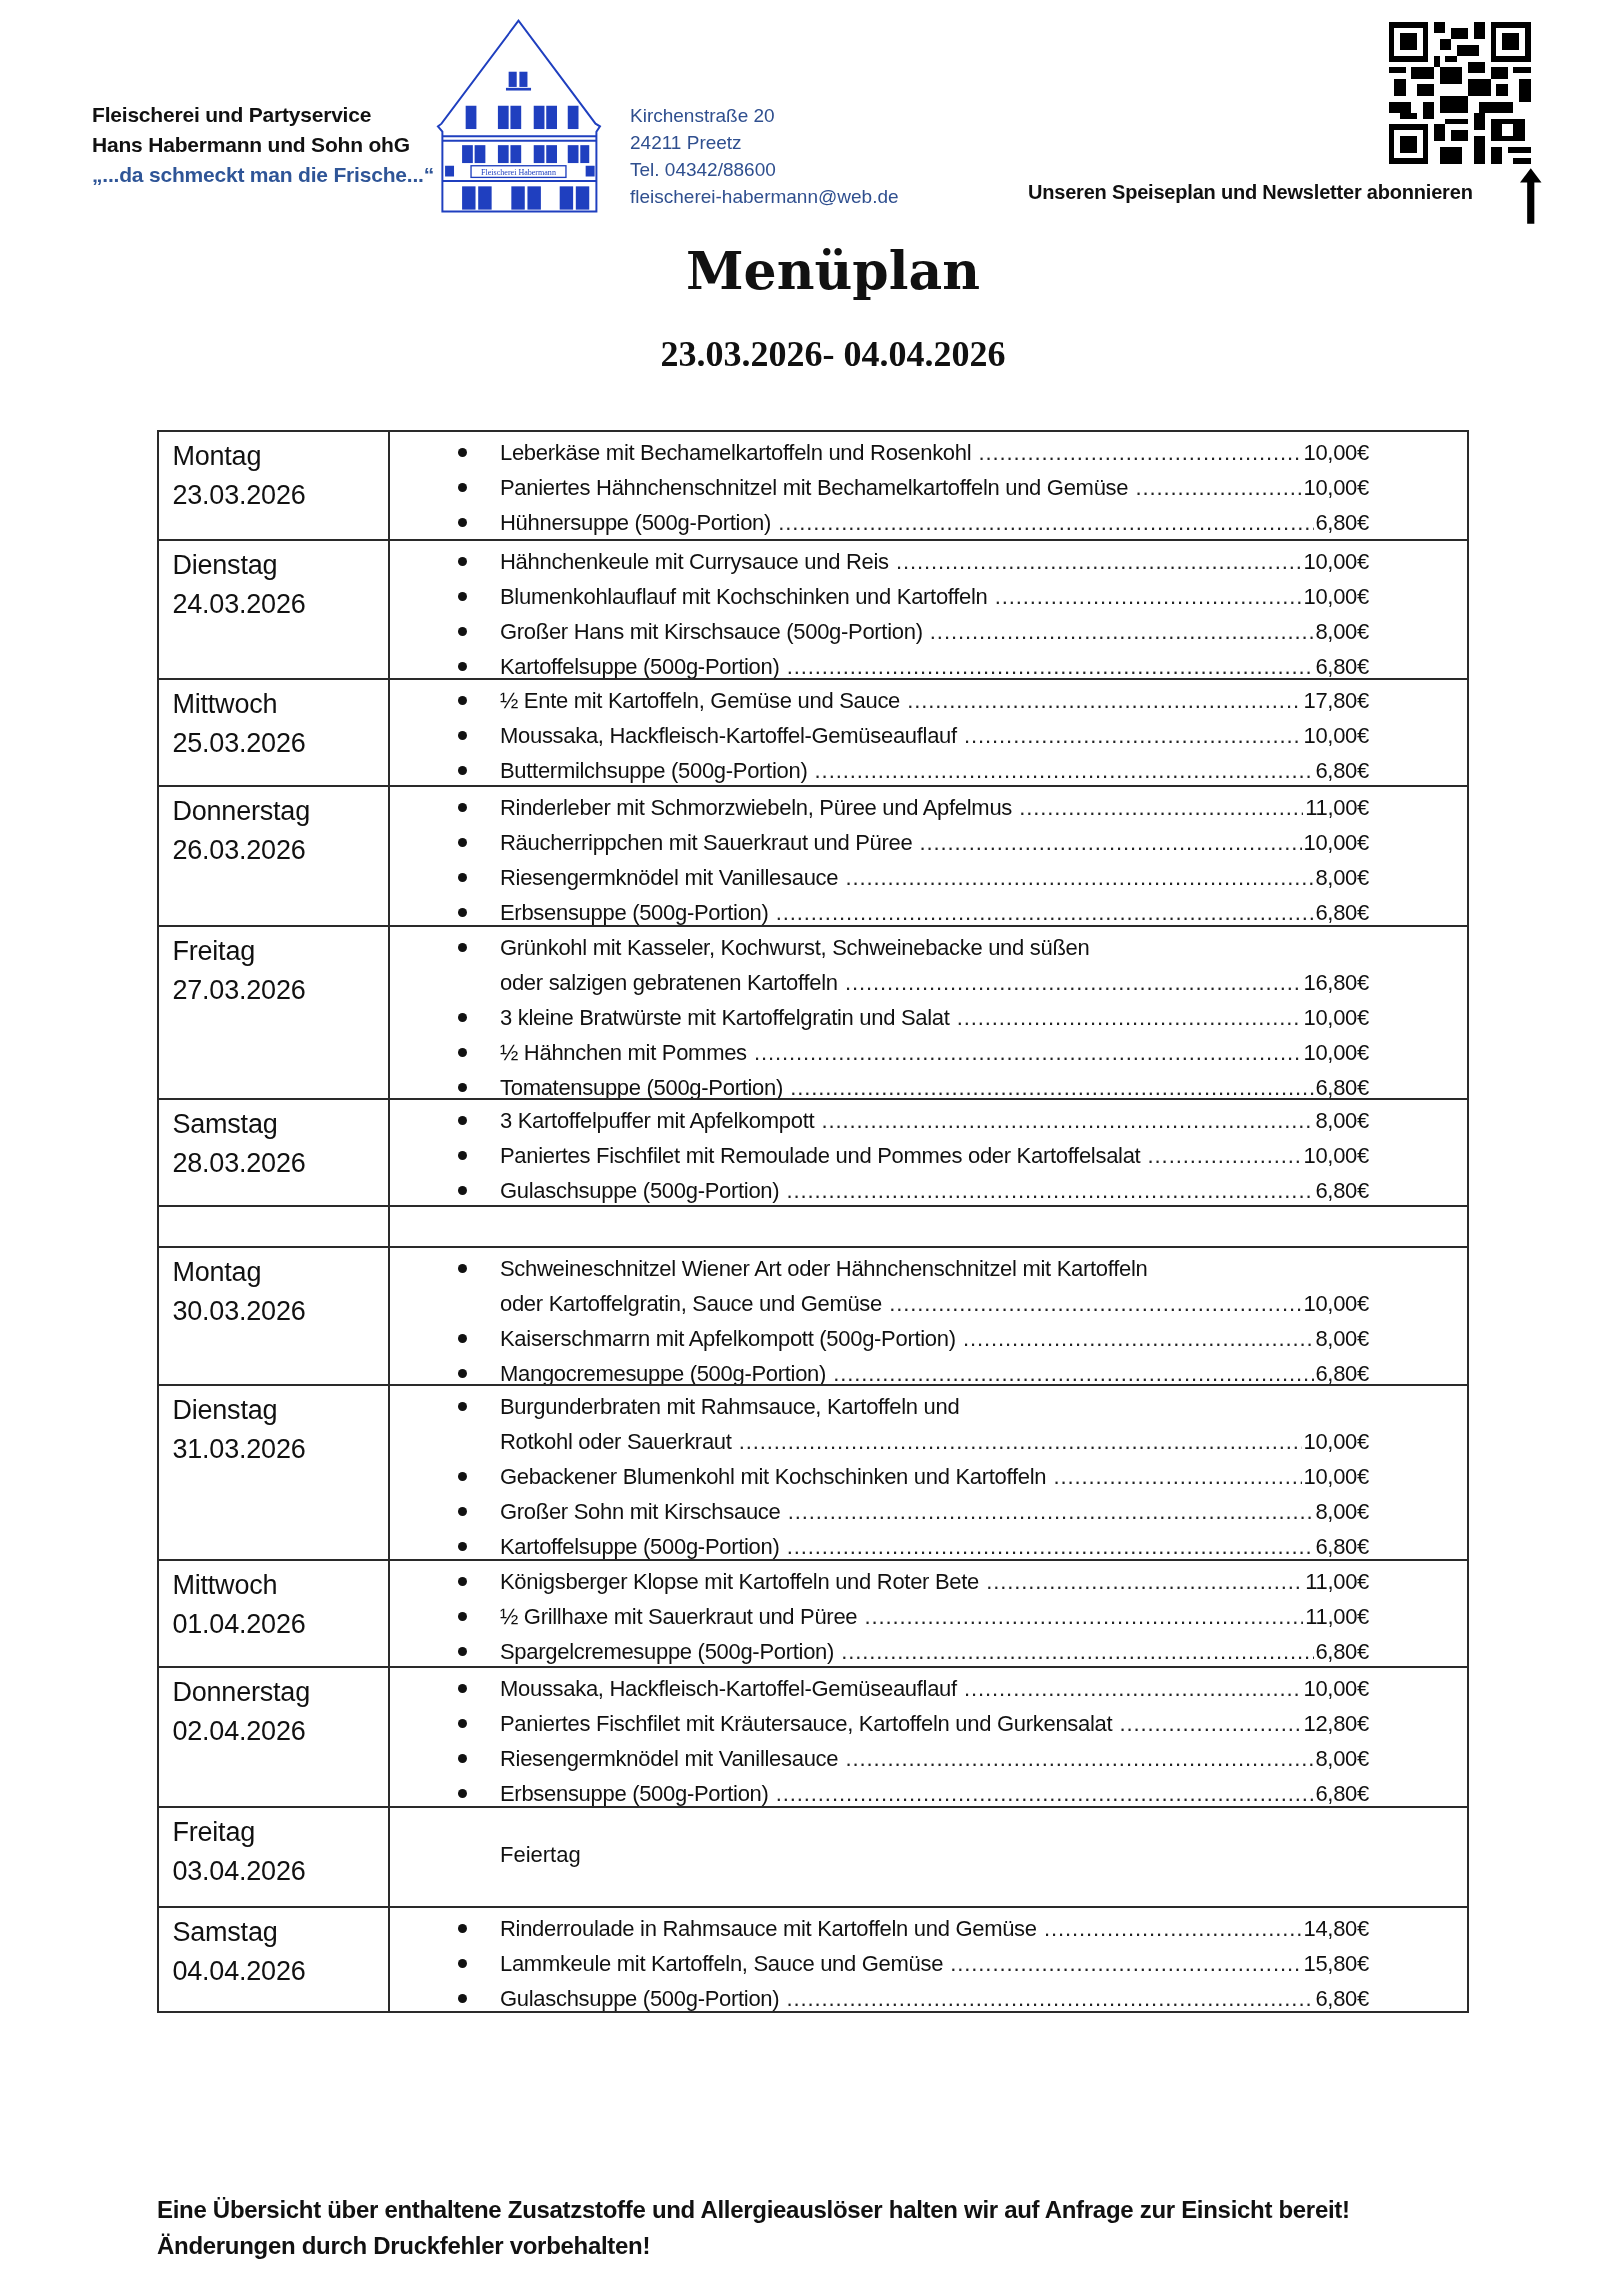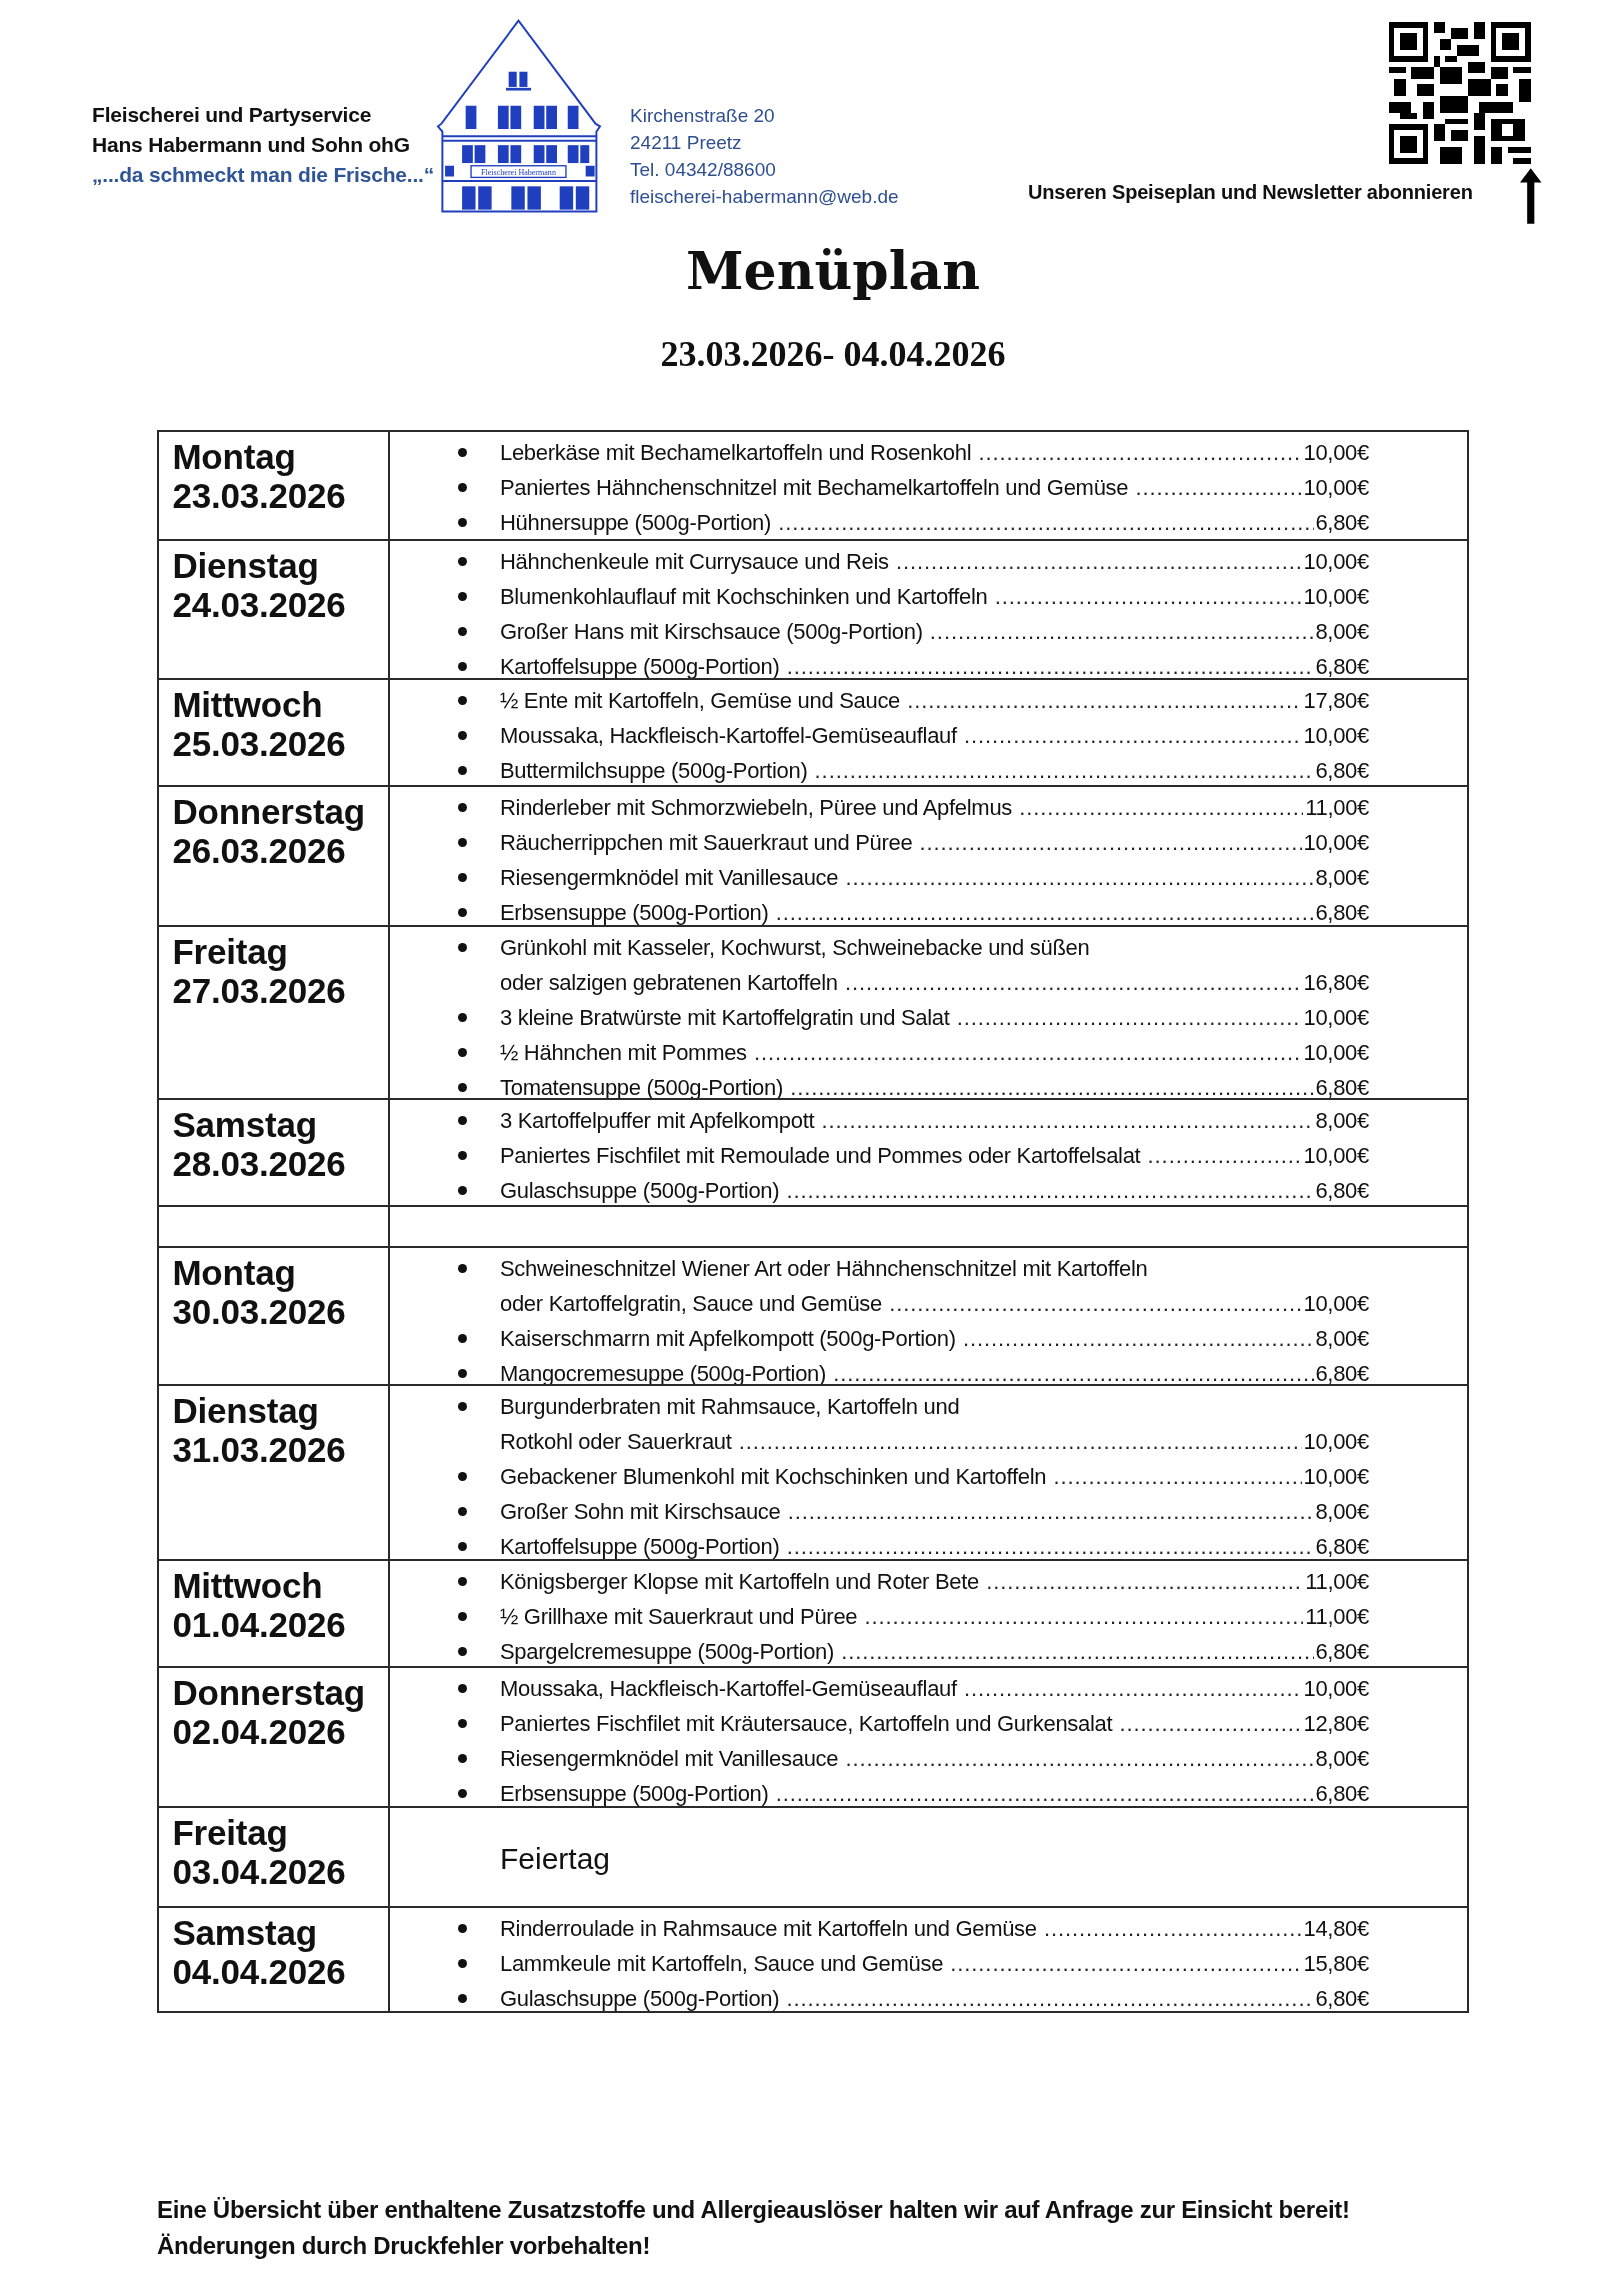--- a/index.html
+++ b/index.html
@@ -29,30 +29,30 @@
   .title { left: 0; width: 1666px; top: 240px; text-align: center; font-family: "DejaVu Serif", "Liberation Serif", serif;
            font-weight: bold; font-size: 52px; letter-spacing: 0px; }
   .daterange { left: 0; width: 1666px; top: 333px; text-align: center; font-family: "Liberation Serif", "DejaVu Serif", serif;
                font-weight: bold; font-size: 36px; }
 
   
   .menu-table { left: 157px; top: 430px; width: 1312px; border: 2.2px solid #2a2a2a; box-sizing: border-box; }
   .row { display: flex; border-top: 2.2px solid #2a2a2a; box-sizing: border-box; position: relative; }
   .row:first-child { border-top: none; }
   .day-cell { width: 231px; border-right: 2.2px solid #2a2a2a; box-sizing: border-box; padding: 5.4px 0 0 13.4px; }
-  .day-name, .day-date { font-weight: bold; font-size: 35px; line-height: 39px; letter-spacing: -0.2px; white-space: nowrap; }
+  .day-name, .day-date { font-weight: normal; font-size: 27px; line-height: 39px; letter-spacing: -0.2px; white-space: nowrap; }
   .items-cell { flex: 1; padding: 2.7px 0 0 0; position: relative; }
   .item { position: relative; padding-left: 110px; width: 979px; box-sizing: border-box; }
   .item-line { display: flex; align-items: baseline; font-size: 22px; line-height: 35px; white-space: nowrap; letter-spacing: -0.3px; }
   .item-line .text { flex: 0 0 auto; }
   .item-line .leader { flex: 1 1 auto; overflow: hidden; margin: 0 1.8px 0 7.2px; color: #222; letter-spacing: 0.9px; }
   .item-line .leader::before { content: "................................................................................................................................................................................................................................................"; }
   .item-line .price { flex: 0 0 auto; text-align: right; }
   .bullet { position: absolute; left: 68px; top: 13.4px; width: 9px; height: 9px; border-radius: 50%; background: #111; }
-  .holiday { position: absolute; left: 110px; font-size: 30px; }
+  .holiday { position: absolute; left: 110px; font-size: 22px; }
 
   
   .footer { left: 157px; top: 2192px; font-weight: bold; font-size: 24px; line-height: 36px; white-space: nowrap; letter-spacing: -0.3px; }
 </style>
 </head>
 <body>
 
 <div class="abs company">
   <div class="line first">Fleischerei und Partyservice</div>
   <div class="line">Hans Habermann und Sohn ohG</div>

